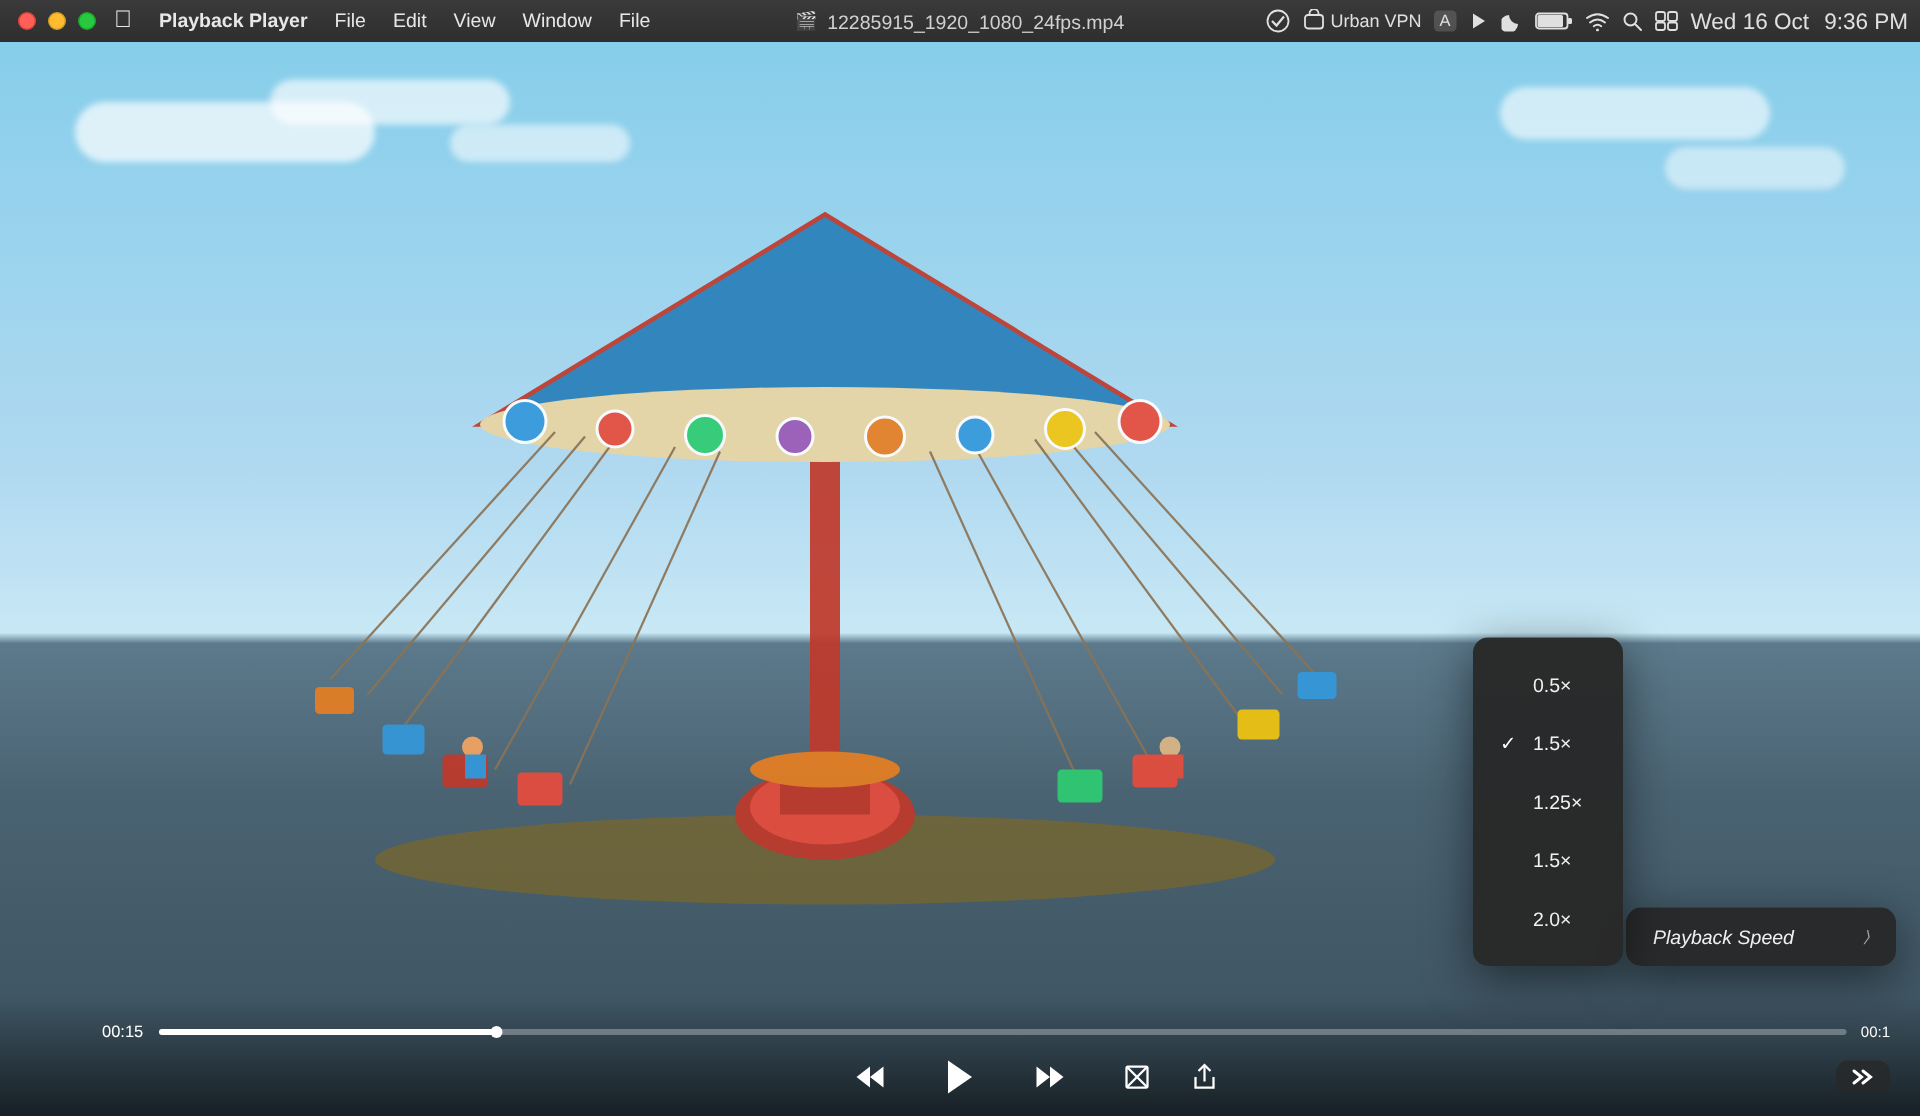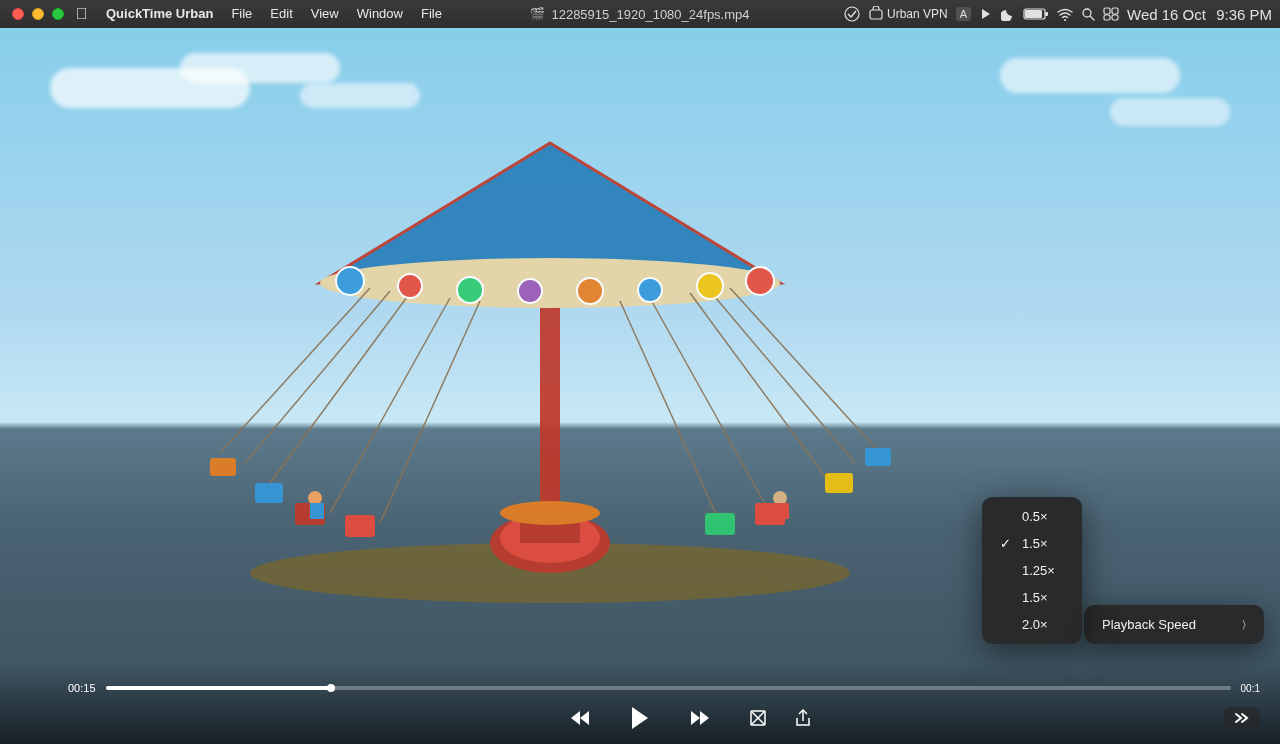--- a/index.html
+++ b/index.html
@@ -251,20 +251,21 @@
     .dropdown-item {
       display: flex;
       align-items: center;
       justify-content: space-between;
       padding: 6px 14px;
       color: #f0f0f0;
       font-size: 13px;
       cursor: pointer;
       border-radius: 6px;
       margin: 0 4px;
+      font-style: italic;
     }
 
     .dropdown-item .item-label {
       flex: 1;
     }
     .dropdown-item .chevron {
       color: #aaa;
       font-size: 11px;
     }
 
@@ -282,21 +283,21 @@
     }
 
     .speed-item {
       display: flex;
       align-items: center;
       padding: 6px 14px;
       color: #f0f0f0;
       font-size: 13px;
       cursor: pointer;
       border-radius: 6px;
-      margin: 0 4px;
+      margin: 12px 4px;
       gap: 8px;
     }
     .speed-item .checkmark {
       width: 14px;
       color: #fff;
       font-size: 13px;
     }
     .speed-item.selected .checkmark { visibility: visible; }
     .speed-item:not(.selected) .checkmark { visibility: hidden; }
 
@@ -321,21 +322,21 @@
 <div id="titlebar">
   <div id="menu-bar">
     <div id="traffic-lights">
       <span class="traffic-light close"></span>
       <span class="traffic-light minimize"></span>
       <span class="traffic-light maximize"></span>
     </div>
 
     <div id="menu-items">
       <span class="menu-item" style="font-size:16px;"></span>
-      <span class="menu-item app-name">QuickTime Urban</span>
+      <span class="menu-item app-name">Playback Player</span>
       <span class="menu-item">File</span>
       <span class="menu-item">Edit</span>
       <span class="menu-item">View</span>
       <span class="menu-item">Window</span>
       <span class="menu-item">File</span>
     </div>
 
     <div id="window-title">
       <span id="title-icon">🎬</span>
       <span>12285915_1920_1080_24fps.mp4</span>

